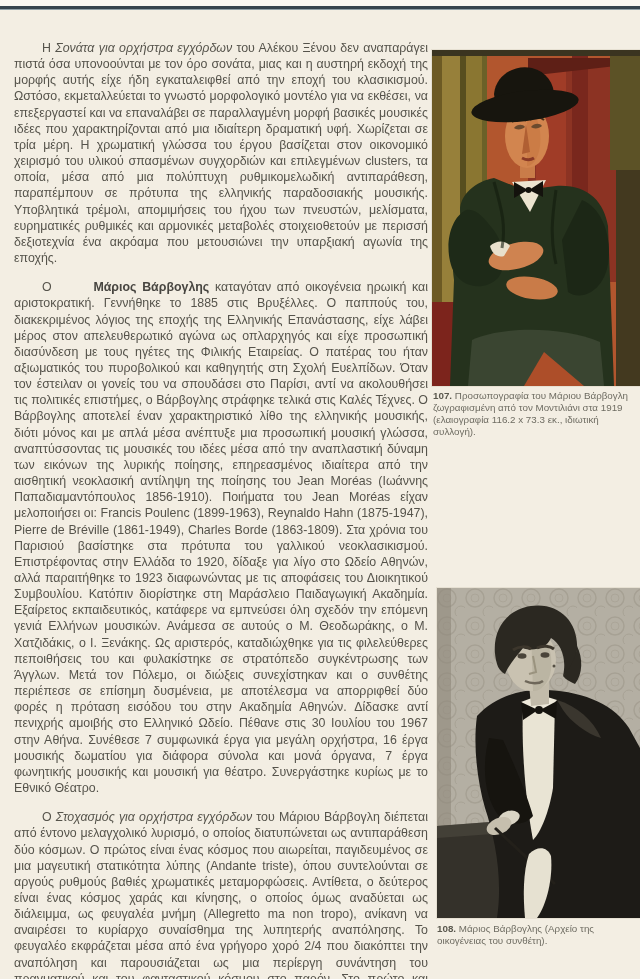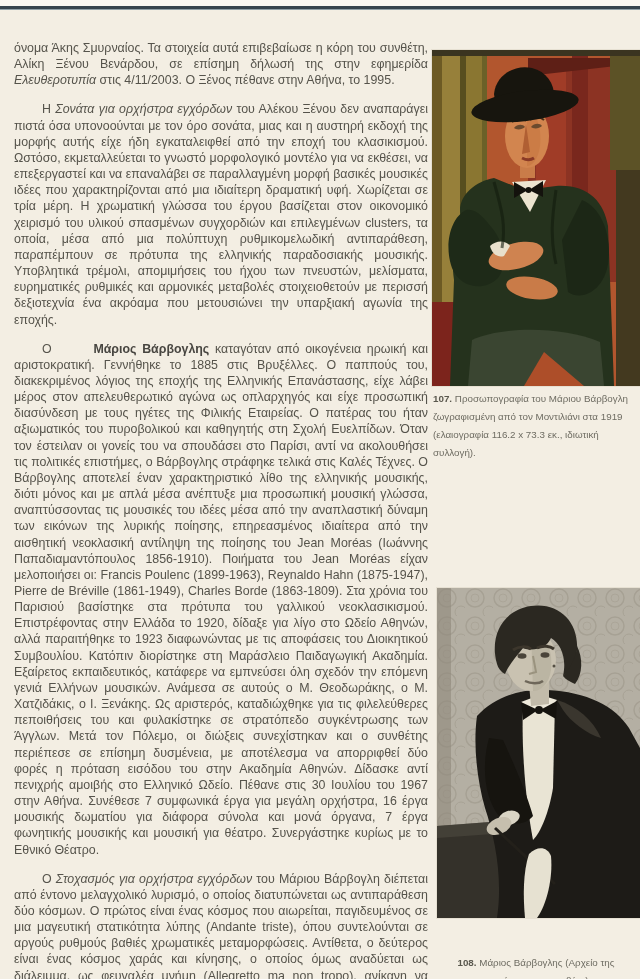--- a/index.html
+++ b/index.html
@@ -59,45 +59,43 @@
     left: 437px; top: 588px;
     width: 203px; height: 330px;
     box-shadow: 0 0 0 1px #e6e0d2;
   }
   .figure svg { display: block; }
 
   .caption {
     position: absolute;
     color: #6e6c62;
     font-size: 9.8px;
-    line-height: 18px;
+    line-height: 12px;
     text-align: left;
   }
   .caption .cap-num {
     font-weight: bold;
     color: #5a584e;
   }
   .cap-107 {
     left: 433px; top: 390px;
     width: 202px;
   }
   .cap-108 {
-    left: 437px; top: 954px;
+    left: 437px; top: 923px;
     width: 198px;
-    text-align: center;
   }
 </style>
 </head>
 <body>
 
 <div class="top-strip"></div>
 <div class="top-rule"></div>
 
 <div class="article">
-    <p><span>όνομα Άκης Σμυρναίος. Τα στοιχεία αυτά επιβεβαίωσε η κόρη του συνθέτη, Αλίκη Ξένου Βενάρδου, σε επίσημη δήλωσή της στην εφημερίδα </span><span class="italic">Ελευθεροτυπία</span><span> στις 4/11/2003. Ο Ξένος πέθανε στην Αθήνα, το 1995.</span></p>
     <p class="indent"><span>Η </span><span class="italic">Σονάτα για ορχήστρα εγχόρδων</span><span> του Αλέκου Ξένου δεν αναπαράγει πιστά όσα υπονοούνται με τον όρο σονάτα, μιας και η αυστηρή εκδοχή της μορφής αυτής είχε ήδη εγκαταλειφθεί από την εποχή του κλασικισμού. Ωστόσο, εκμεταλλεύεται το γνωστό μορφολογικό μοντέλο για να εκθέσει, να επεξεργαστεί και να επαναλάβει σε παραλλαγμένη μορφή βασικές μουσικές ιδέες που χαρακτηρίζονται από μια ιδιαίτερη δραματική υφή. Χωρίζεται σε τρία μέρη. Η χρωματική γλώσσα του έργου βασίζεται στον οικονομικό χειρισμό του υλικού σπασμένων συγχορδιών και επιλεγμένων clusters, τα οποία, μέσα από μια πολύπτυχη ρυθμικομελωδική αντιπαράθεση, παραπέμπουν σε πρότυπα της ελληνικής παραδοσιακής μουσικής. Υποβλητικά τρέμολι, απομιμήσεις του ήχου των πνευστών, μελίσματα, ευρηματικές ρυθμικές και αρμονικές μεταβολές στοιχειοθετούν με περισσή δεξιοτεχνία ένα ακρόαμα που μετουσιώνει την υπαρξιακή αγωνία της εποχής.</span></p>
     <p class="indent"><span>Ο </span><span class="bold">Μάριος Βάρβογλης</span><span> καταγόταν από οικογένεια ηρωική και αριστοκρατική. Γεννήθηκε το 1885 στις Βρυξέλλες. Ο παππούς του, διακεκριμένος λόγιος της εποχής της Ελληνικής Επανάστασης, είχε λάβει μέρος στον απελευθερωτικό αγώνα ως οπλαρχηγός και είχε προσωπική διασύνδεση με τους ηγέτες της Φιλικής Εταιρείας. Ο πατέρας του ήταν αξιωματικός του πυροβολικού και καθηγητής στη Σχολή Ευελπίδων. Όταν τον έστειλαν οι γονείς του να σπουδάσει στο Παρίσι, αντί να ακολουθήσει τις πολιτικές επιστήμες, ο Βάρβογλης στράφηκε τελικά στις Καλές Τέχνες. Ο Βάρβογλης αποτελεί έναν χαρακτηριστικό λίθο της ελληνικής μουσικής, διότι μόνος και με απλά μέσα ανέπτυξε μια προσωπική μουσική γλώσσα, αναπτύσσοντας τις μουσικές του ιδέες μέσα από την αναπλαστική δύναμη των εικόνων της λυρικής ποίησης, επηρεασμένος ιδιαίτερα από την αισθητική νεοκλασική αντίληψη της ποίησης του Jean Moréas (Ιωάννης Παπαδιαμαντόπουλος 1856-1910). Ποιήματα του Jean Moréas είχαν μελοποιήσει οι: Francis Poulenc (1899-1963), Reynaldo Hahn (1875-1947), Pierre de Bréville (1861-1949), Charles Borde (1863-1809). Στα χρόνια του Παρισιού βασίστηκε στα πρότυπα του γαλλικού νεοκλασικισμού. Επιστρέφοντας στην Ελλάδα το 1920, δίδαξε για λίγο στο Ωδείο Αθηνών, αλλά παραιτήθηκε το 1923 διαφωνώντας με τις αποφάσεις του Διοικητικού Συμβουλίου. Κατόπιν διορίστηκε στη Μαράσλειο Παιδαγωγική Ακαδημία. Εξαίρετος εκπαιδευτικός, κατάφερε να εμπνεύσει όλη σχεδόν την επόμενη γενιά Ελλήνων μουσικών. Ανάμεσα σε αυτούς ο Μ. Θεοδωράκης, ο Μ. Χατζιδάκις, ο Ι. Ξενάκης. Ως αριστερός, καταδιώχθηκε για τις φιλελεύθερες πεποιθήσεις του και φυλακίστηκε σε στρατόπεδο συγκέντρωσης των Άγγλων. Μετά τον Πόλεμο, οι διώξεις συνεχίστηκαν και ο συνθέτης περιέπεσε σε επίσημη δυσμένεια, με αποτέλεσμα να απορριφθεί δύο φορές η πρόταση εισόδου του στην Ακαδημία Αθηνών. Δίδασκε αντί πενιχρής αμοιβής στο Ελληνικό Ωδείο. Πέθανε στις 30 Ιουλίου του 1967 στην Αθήνα. Συνέθεσε 7 συμφωνικά έργα για μεγάλη ορχήστρα, 16 έργα μουσικής δωματίου για διάφορα σύνολα και μονά όργανα, 7 έργα φωνητικής μουσικής και μουσική για θέατρο. Συνεργάστηκε κυρίως με το Εθνικό Θέατρο.</span></p>
     <p class="indent"><span>Ο </span><span class="italic">Στοχασμός για ορχήστρα εγχόρδων</span><span> του Μάριου Βάρβογλη διέπεται από έντονο μελαγχολικό λυρισμό, ο οποίος διατυπώνεται ως αντιπαράθεση δύο κόσμων. Ο πρώτος είναι ένας κόσμος που αιωρείται, παγιδευμένος σε μια μαγευτική στατικότητα λύπης (Andante triste), όπου συντελούνται σε αργούς ρυθμούς βαθιές χρωματικές μεταμορφώσεις. Αντίθετα, ο δεύτερος είναι ένας κόσμος χαράς και κίνησης, ο οποίος όμως αναδύεται ως διάλειμμα, ως φευγαλέα μνήμη (Allegretto ma non tropo), ανίκανη να αναιρέσει το κυρίαρχο συναίσθημα της λυπητερής αναπόλησης. Το φευγαλέο εκφράζεται μέσα από ένα γρήγορο χορό 2/4 που διακόπτει την αναπόληση και παρουσιάζεται ως μια περίεργη συνάντηση του πραγματικού και του φανταστικού κόσμου στο παρόν. Στο πρώτο και δεύτερο μέρος της η αναπόληση κυριαρχείται από έντονες διακυμάνσεις των ταχυτήτων (rubati-a tempo) και της κατανομής της μετρικής έκφρασης σε μερίδες 2/4, 3/4 και 5/4. Η δραματική διάσταση κορυφώνεται μέσα από μια τελική απόμακρη και απόκοσμη ενατένιση. Η αρμονική γλώσσα του έργου είναι πλούσια και διέπεται από μια ρευστότητα που πηγάζει από τη συνεχή και αυστηρά επιλεγμένη χρωματική εναλλαγή.</span></p>
   </div>
 
 <div class="figure fig-107">
   <svg width="208" height="336" viewBox="0 0 208 336" xmlns="http://www.w3.org/2000/svg">
 
     <rect x="0" y="0" width="208" height="336" fill="#b2562e"></rect>
 

